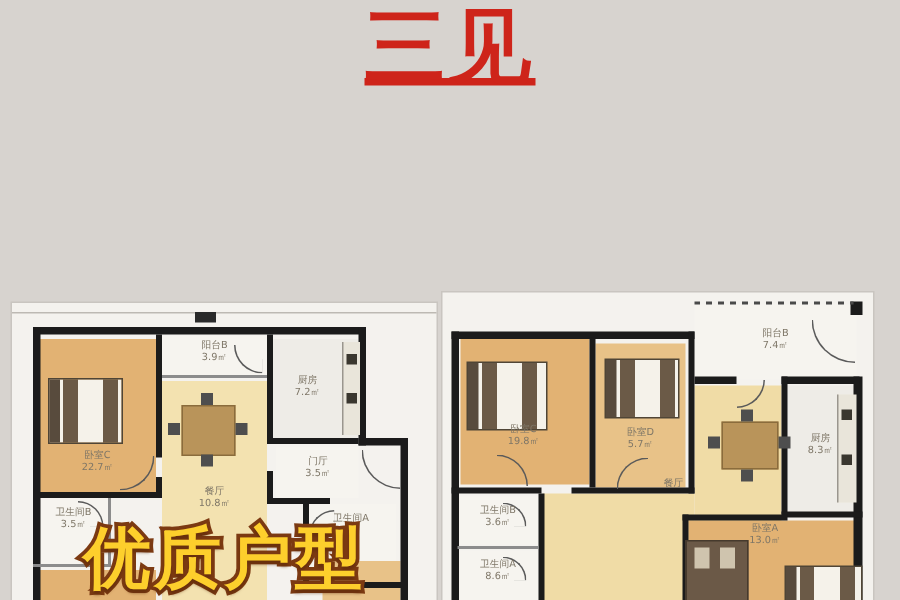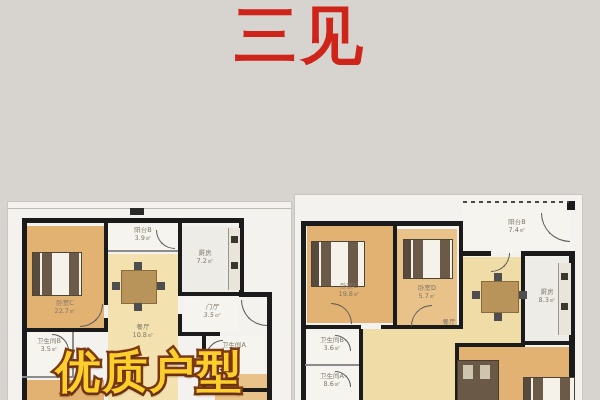--- a/index.html
+++ b/index.html
@@ -12,21 +12,21 @@
   }
   
   .title{
     position:absolute;top:0;left:0;right:0;
     text-align:center;
     color:#ce241a;
     font-weight:bold;
     line-height:1.14;
     letter-spacing:3px;
   }
-  .title .line1{font-size:63px;}
+  .title .line1{font-size:54px;text-decoration:underline;}
   .title .line2{font-size:67px;}
   
   .plan{
     position:absolute;
     background:#f4f2ee;
     box-shadow:0 0 0 1px #c9c5c0;
   }
   .plan-good{left:8px;top:202px;width:283px;height:198px;}
   .plan-bad{left:295px;top:195px;width:287px;height:205px;}
   .wall{position:absolute;background:#1b1b1b;}
@@ -155,21 +155,21 @@
       <span class="rarea">3.9㎡</span>
     </div>
     <div class="room-label" style="left:174px;top:48px;width:46px;">
       <span class="rname">厨房</span>
       <span class="rarea">7.2㎡</span>
     </div>
     <div class="room-label" style="left:100px;top:122px;width:70px;">
       <span class="rname">餐厅</span>
       <span class="rarea">10.8㎡</span>
     </div>
-    <div class="room-label" style="left:178px;top:102px;width:52px;font-style:italic;">
+    <div class="room-label" style="left:178px;top:102px;width:52px;">
       <span class="rname">门厅</span>
       <span class="rarea">3.5㎡</span>
     </div>
     <div class="room-label" style="left:18px;top:136px;width:46px;">
       <span class="rname">卫生间B</span>
       <span class="rarea">3.5㎡</span>
     </div>
     <div class="room-label" style="left:198px;top:140px;width:56px;">
       <span class="rname">卫生间A</span>
       <span class="rarea"></span>
@@ -259,16 +259,20 @@
       <span class="rarea"></span>
     </div>
     <div class="room-label" style="left:10px;top:142px;width:54px;">
       <span class="rname">卫生间B</span>
       <span class="rarea">3.6㎡</span>
     </div>
     <div class="room-label" style="left:10px;top:178px;width:54px;">
       <span class="rname">卫生间A</span>
       <span class="rarea">8.6㎡</span>
     </div>
+    <div class="room-label" style="left:180px;top:154px;width:70px;">
+      <span class="rname">卧室A</span>
+      <span class="rarea">13.0㎡</span>
+    </div>
 
   </div>
 
 </div>
 
 </body></html>

